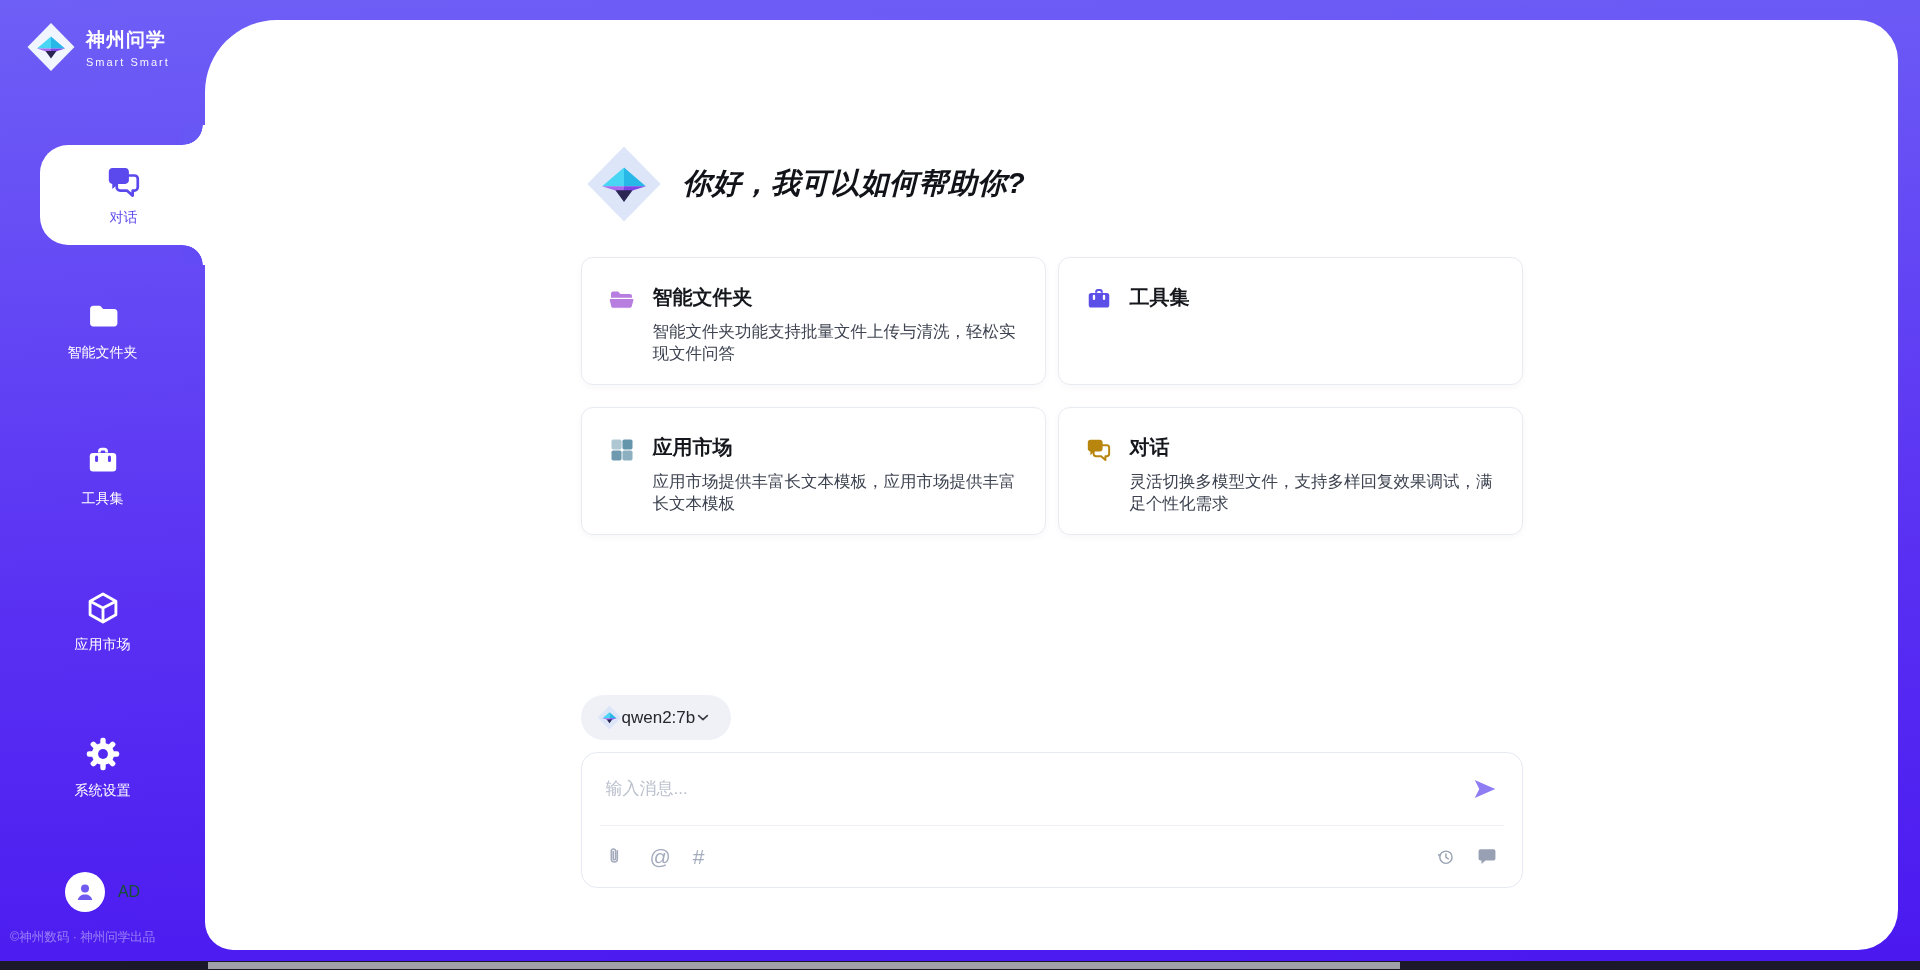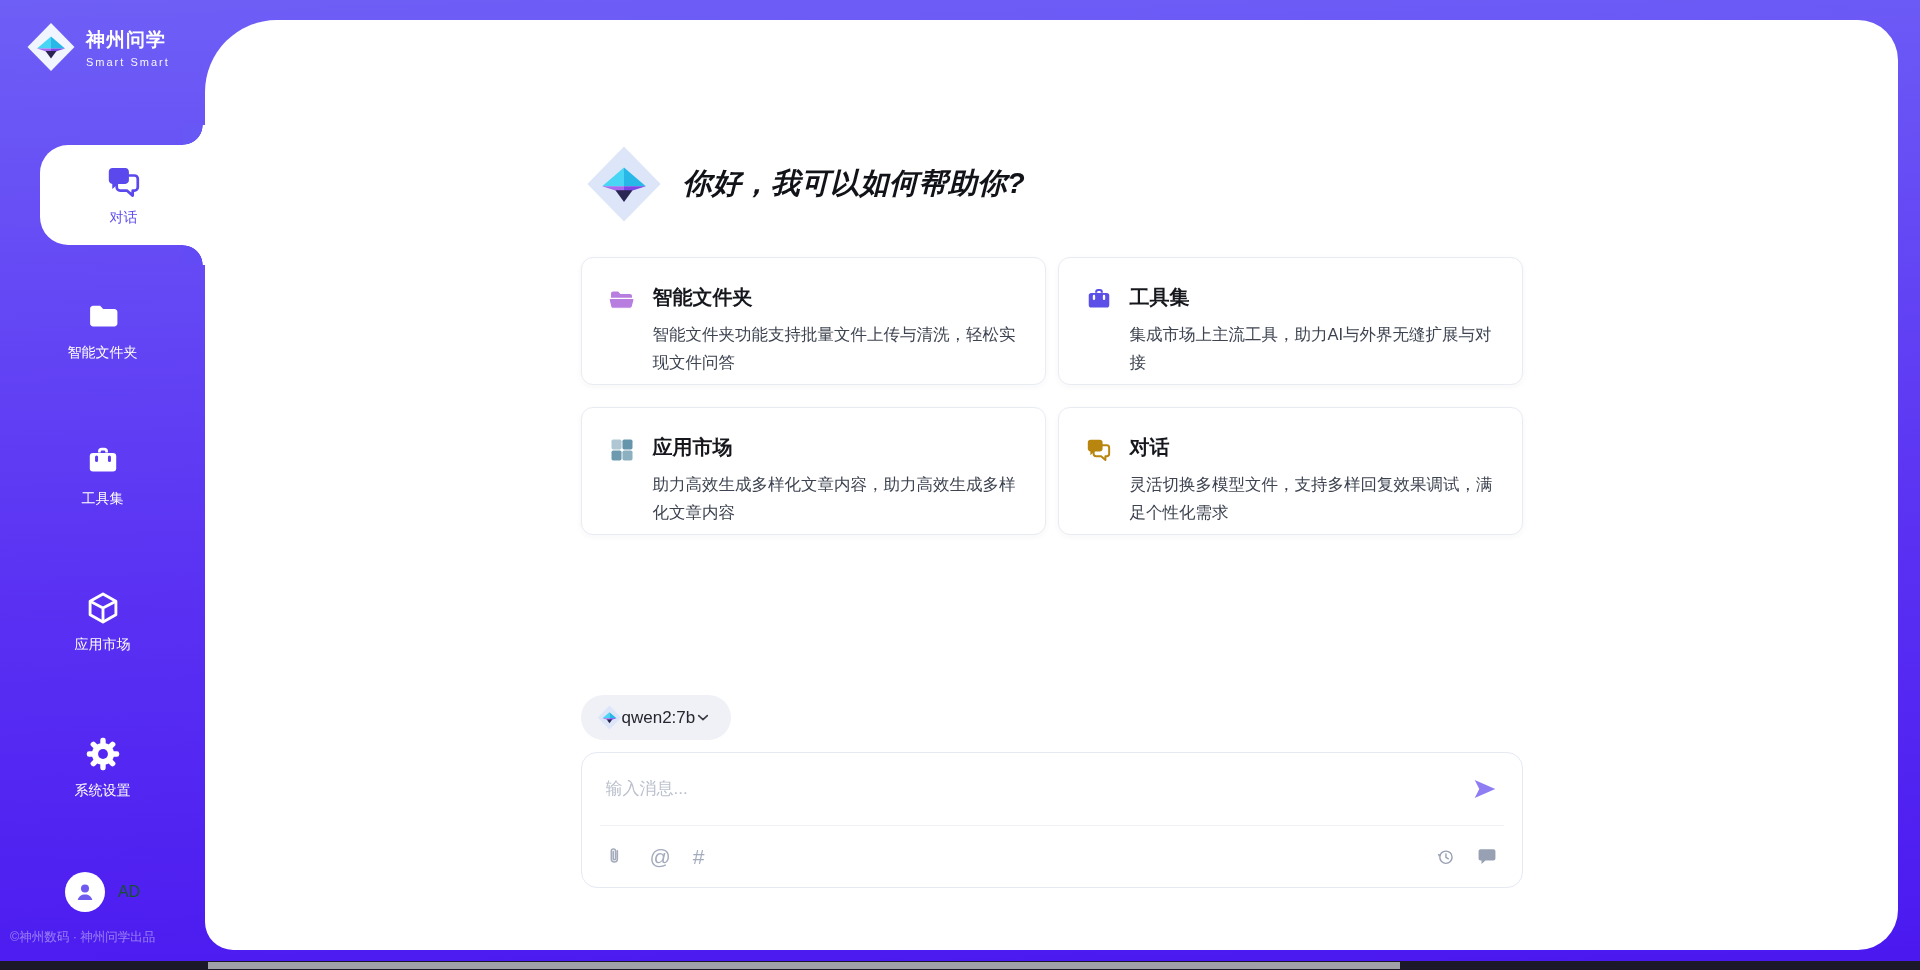--- a/index.html
+++ b/index.html
@@ -43,21 +43,21 @@
 
   .greeting-row { display:flex; align-items:center; gap:20px; margin-top:125px; margin-left:4px; }
   .greeting-row .dmark { width:78px; height:78px; }
   .greeting-text { font-size:29px; font-weight:700; color:#111318; letter-spacing:.5px;font-style:italic; }
 
   .cards { margin-top:34px; display:grid; grid-template-columns:465px 465px; grid-gap:22px 12px; }
   .card { width:465px; height:128px; border:1px solid #E9EBF2; border-radius:12px;
     box-shadow:0 2px 6px rgba(40,40,90,.04); padding:26px 24px 0 26px; display:flex; gap:17px; cursor:pointer; background:#fff; }
   .card .cicon { flex:0 0 28px; margin-top:2px; }
   .card h3 { font-size:20px; font-weight:700; color:#15171c; margin-bottom:9px; }
-  .card p { font-size:16.5px; line-height:28px; color:#3d4350; }
+  .card p { font-size:16.5px; line-height:22px; color:#3d4350; }
   .ic-folder-open { color:#B77EE0; } .ic-toolbox2 { color:#5B4FE8; }
   .ic-grid { color:#5D8FA6; } .ic-chat2 { color:#B8860F; }
 
   .model-pill { margin-top:160px; display:inline-flex; align-items:center; 
     height:45px; padding:0 20px 0 16px; border-radius:23px; background:#EFF1F7; cursor:pointer; }
   .model-pill .dmark { width:25px; height:25px; }
   .model-label { font-size:17px; color:#26262e; }
 
   .composer { margin-top:12px; width:942px; height:136px; border:1.5px solid #E6E9F1; border-radius:16px; background:#fff; }
   .composer-top { height:72px; display:flex; align-items:center; padding:0 24px; }
@@ -206,34 +206,33 @@
             <rect x="3.2" y="6" width="17.6" height="12.4" rx="2.2" fill="white"></rect>
             <rect x="6.7" y="7.6" width="2" height="4.4" rx="1" fill="black"></rect>
             <rect x="15.3" y="7.6" width="2" height="4.4" rx="1" fill="black"></rect>
           </mask>
             </defs>
           <path d="M9.6 5.7V5c0-.9.7-1.6 1.6-1.6h1.6c.9 0 1.6.7 1.6 1.6v.7" fill="none" stroke="currentColor" stroke-width="1.8"></path>
           <rect width="24" height="24" fill="currentColor" mask="url(#m-tb2)"></rect>
         </svg>
         <div>
           <h3>工具集</h3>
-          <p>集成市场上主流工具，助力AI与外界无缝扩展与对接</p>
         </div>
       </div>
 
       <div class="card">
         <svg class="cicon ic-grid" width="28" height="28" viewBox="0 0 24 24">
           <rect x="3" y="3" width="8.6" height="8.6" rx="1.5" fill="currentColor" opacity="0.5"></rect>
           <rect x="12.4" y="3" width="8.6" height="8.6" rx="1.5" fill="currentColor" opacity="0.95"></rect>
           <rect x="3" y="12.4" width="8.6" height="8.6" rx="1.5" fill="currentColor" opacity="0.9"></rect>
           <rect x="12.4" y="12.4" width="8.6" height="8.6" rx="1.5" fill="currentColor" opacity="0.7"></rect>
         </svg>
         <div>
           <h3>应用市场</h3>
-          <p>助力高效生成多样化文章内容，助力高效生成多样化文章内容</p>
+          <p>应用市场提供丰富长文本模板，应用市场提供丰富长文本模板</p>
         </div>
       </div>
 
       <div class="card">
         <svg class="cicon ic-chat2" width="28" height="28" viewBox="0 0 24 24">
           <path d="M9.5 7.9h9.1c1.2 0 2.1 1 2.1 2.1v5.3c0 1.2-1 2.1-2.1 2.1h-1.1v3.2l-3.7-3.2h-4.3c-1.2 0-2.1-1-2.1-2.1v-5.3c0-1.1.9-2.1 2.1-2.1z" fill="none" stroke="currentColor" stroke-width="1.7" stroke-linejoin="round"></path>
           <path d="M4.7 3.2h8.1c1.3 0 2.3 1 2.3 2.3v5.4c0 1.3-1 2.3-2.3 2.3H8.3l-3.7 3.2v-3.2c-1.2-.1-2.2-1.1-2.2-2.3V5.5c0-1.3 1-2.3 2.3-2.3z" fill="currentColor"></path>
         </svg>
         <div>
           <h3>对话</h3>

